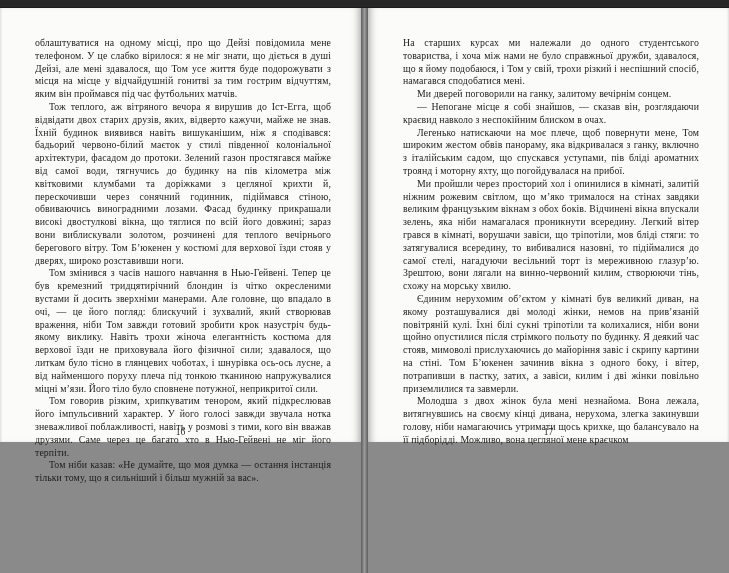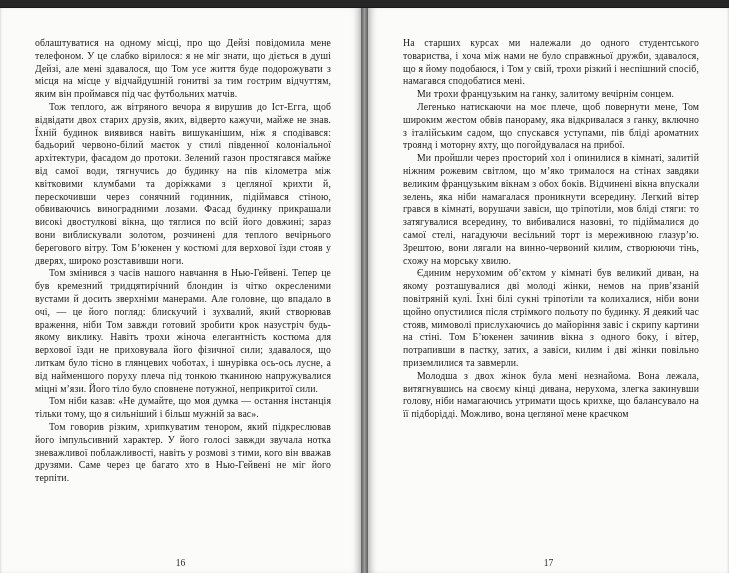--- a/index.html
+++ b/index.html
@@ -22,21 +22,21 @@
     border-bottom: 1px solid #1a1a1a;
   }
   .spread {
     position: absolute;
     top: 8px; left: 0;
     width: 729px; height: 565px;
     display: flex;
   }
   .page {
     position: relative;
-    width: 361px; height: 565px;
+    width: 361px; height: 434px;
     background: #fbfbf9;
   }
   .page.left  { box-shadow: inset -7px 0 9px -6px rgba(0,0,0,0.40), inset 2px 0 3px -2px rgba(0,0,0,0.25); }
   .page.right { box-shadow: inset 7px 0 9px -6px rgba(0,0,0,0.40), inset -2px 0 3px -2px rgba(0,0,0,0.25); }
   .gutter {
     width: 7px; height: 565px;
     background: linear-gradient(90deg, #5d5d5d, #9b9b9b 50%, #5d5d5d);
   }
   .page-text {
     position: absolute;
@@ -65,32 +65,33 @@
 <div class="screen">
   <div class="top-bar"></div>
 
   <div class="spread">
 
     <div class="page left">
       <div class="page-text">
         <p class="para first">облаштуватися на одному місці, про що Дейзі повідомила мене телефоном. У це слабко вірилося: я не міг знати, що діється в душі Дейзі, але мені здавалося, що Том усе життя буде подорожувати з місця на місце у відчайдушній гонитві за тим гострим відчуттям, яким він проймався під час футбольних матчів.</p>
         <p class="para">Тож теплого, аж вітряного вечора я вирушив до Іст-Егга, щоб відвідати двох старих друзів, яких, відверто кажучи, майже не знав. Їхній будинок виявився навіть вишуканішим, ніж я сподівався: бадьорий червоно-білий маєток у стилі південної колоніальної архітектури, фасадом до протоки. Зелений газон простягався майже від самої води, тягнучись до будинку на пів кілометра між квітковими клумбами та доріжками з цегляної крихти й, перескочивши через сонячний годинник, підіймався стіною, обвиваючись виноградними лозами. Фасад будинку прикрашали високі двостулкові вікна, що тяглися по всій його довжині; зараз вони виблискували золотом, розчинені для теплого вечірнього берегового вітру. Том Б’юкенен у костюмі для верхової їзди стояв у дверях, широко розставивши ноги.</p>
         <p class="para">Том змінився з часів нашого навчання в Нью-Гейвені. Тепер це був кремезний тридцятирічний блондин із чітко окресленими вустами й досить зверхніми манерами. Але головне, що впадало в очі, — це його погляд: блискучий і зухвалий, який створював враження, ніби Том завжди готовий зробити крок назустріч будь-якому виклику. Навіть трохи жіноча елегантність костюма для верхової їзди не приховувала його фізичної сили; здавалося, що литкам було тісно в глянцевих чоботах, і шнурівка ось-ось лусне, а від найменшого поруху плеча під тонкою тканиною напружувалися міцні м’язи. Його тіло було сповнене потужної, неприкритої сили.</p>
+        <p class="para">Том говорив різким, хрипкуватим тенором, який підкреслював його імпульсивний характер. У його голосі завжди звучала нотка зневажливої поблажливості, навіть у розмові з тими, кого він вважав друзями. Саме через це багато хто в Нью-Гейвені не міг його терпіти.</p>
         <p class="para">Том ніби казав: «Не думайте, що моя думка — остання інстанція тільки тому, що я сильніший і більш мужній за вас».</p>
-        <p class="para">Том говорив різким, хрипкуватим тенором, який підкреслював його імпульсивний характер. У його голосі завжди звучала нотка зневажливої поблажливості, навіть у розмові з тими, кого він вважав друзями. Саме через це багато хто в Нью-Гейвені не міг його терпіти.</p>
       </div>
       <div class="page-number">16</div>
     </div>
 
     <div class="gutter"></div>
 
     <div class="page right">
       <div class="page-text">
         <p class="para first">На старших курсах ми належали до одного студентського товариства, і хоча між нами не було справжньої дружби, здавалося, що я йому подобаюся, і Том у свій, трохи різкий і неспішний спосіб, намагався сподобатися мені.</p>
-        <p class="para">Ми трохи французьким на ганку, залитому вечірнім сонцем.</p>
+        <p class="para">Ми дверей поговорили на ганку, залитому вечірнім сонцем.</p>
+        <p class="para">— Непогане місце я собі знайшов, — сказав він, розглядаючи краєвид навколо з неспокійним блиском в очах.</p>
         <p class="para">Легенько натискаючи на моє плече, щоб повернути мене, Том широким жестом обвів панораму, яка відкривалася з ганку, включно з італійським садом, що спускався уступами, пів бліді ароматних троянд і моторну яхту, що погойдувалася на прибої.</p>
         <p class="para">Ми пройшли через просторий хол і опинилися в кімнаті, залитій ніжним рожевим світлом, що м’яко трималося на стінах завдяки великим французьким вікнам з обох боків. Відчинені вікна впускали зелень, яка ніби намагалася проникнути всередину. Легкий вітер грався в кімнаті, ворушачи завіси, що тріпотіли, мов бліді стяги: то затягувалися всередину, то вибивалися назовні, то підіймалися до самої стелі, нагадуючи весільний торт із мереживною глазур’ю. Зрештою, вони лягали на винно-червоний килим, створюючи тінь, схожу на морську хвилю.</p>
         <p class="para">Єдиним нерухомим об’єктом у кімнаті був великий диван, на якому розташувалися дві молоді жінки, немов на прив’язаній повітряній кулі. Їхні білі сукні тріпотіли та колихалися, ніби вони щойно опустилися після стрімкого польоту по будинку. Я деякий час стояв, мимоволі прислухаючись до майоріння завіс і скрипу картини на стіні. Том Б’юкенен зачинив вікна з одного боку, і вітер, потрапивши в пастку, затих, а завіси, килим і дві жінки повільно приземлилися та завмерли.</p>
         <p class="para">Молодша з двох жінок була мені незнайома. Вона лежала, витягнувшись на своєму кінці дивана, нерухома, злегка закинувши голову, ніби намагаючись утримати щось крихке, що балансувало на її підборідді. Можливо, вона цегляної мене краєчком</p>
       </div>
       <div class="page-number">17</div>
     </div>
 
   </div>
 </div>

